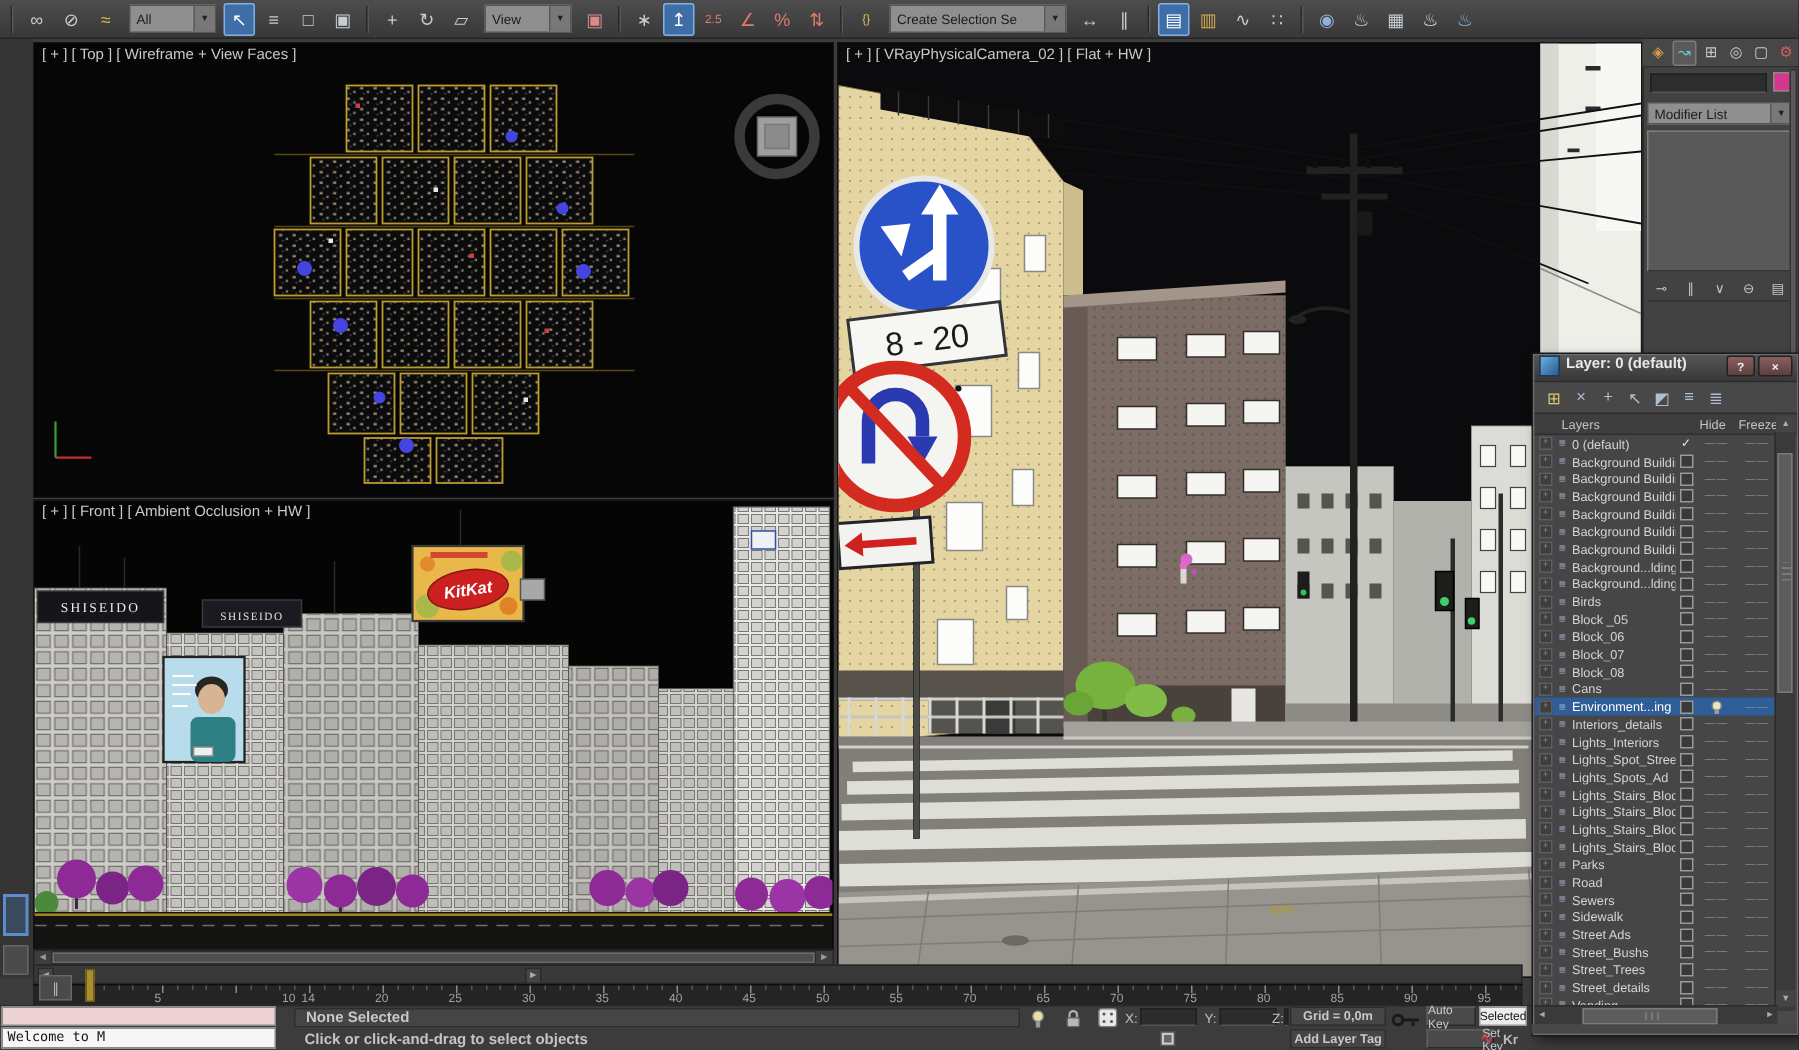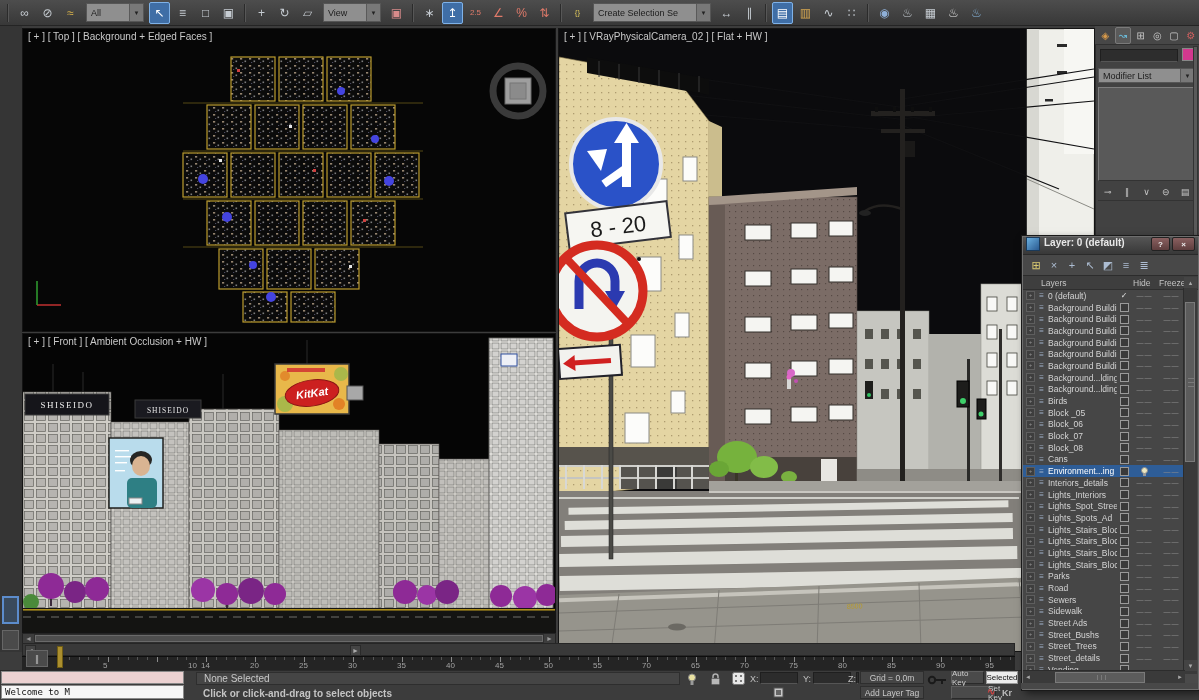--- a/index.html
+++ b/index.html
@@ -42,21 +42,21 @@
   #trackbar .tick{position:absolute;top:0;width:1px;height:3px;background:#565656;}
   #trackbar .tick.maj{height:5px;background:#8a8a8a;}
   #trackbar .tlabel{position:absolute;top:4px;font-size:8px;color:#a2a2a2;}
   #time-handle{position:absolute;left:57px;top:646px;width:6px;height:22px;background:#ab8f2e;
                border:1px solid #6f5c15;z-index:15;box-sizing:border-box;}
   #mce-btn{position:absolute;left:26px;top:650px;width:22px;height:17px;background:#4a4a4a;border:1px solid #666;
            color:#bbb;font-size:9px;display:flex;align-items:center;justify-content:center;box-sizing:border-box;z-index:16;}
 
   
   .statbox{position:absolute;background:#454545;border:1px solid #2e2e2e;color:#c8c8c8;
-           display:flex;align-items:center;box-sizing:border-box;}
+           display:flex;align-items:flex-start;box-sizing:border-box;font-weight:bold;}
   .fld{position:absolute;background:#2c2c2c;border:1px solid #1f1f1f;border-bottom-color:#555;height:12px;box-sizing:border-box;}
   .slabel{position:absolute;font-size:9px;color:#c0c0c0;}
   .kbtn{position:absolute;background:#4a4a4a;border:1px solid #5e5e5e;border-bottom-color:#2a2a2a;border-right-color:#2a2a2a;
         color:#ccc;font-size:8px;display:flex;align-items:center;justify-content:center;box-sizing:border-box;}
   #listener-pink{position:absolute;left:1px;top:671px;width:183px;height:13px;background:#ecd2d2;border:1px solid #8a8a8a;box-sizing:border-box;}
   #listener-white{position:absolute;left:1px;top:685px;width:183px;height:14px;background:#f6f6f6;border:1px solid #8a8a8a;
                   box-sizing:border-box;color:#111;font-family:"DejaVu Sans Mono",monospace;font-size:9px;line-height:12px;padding-left:3px;overflow:hidden;white-space:nowrap;}
 
   
   #cmd-panel{position:absolute;left:1095px;top:26px;width:104px;height:626px;background:#424242;border-left:1px solid #2a2a2a;box-sizing:border-box;}
@@ -164,21 +164,21 @@
       <div class="tb-icon">▦</div>
       <div class="tb-icon" style="color: rgb(224, 224, 224);">♨</div>
       <div class="tb-icon" style="color: rgb(136, 184, 224);">♨</div>
     </div>
 
   <div class="abs" style="left:0;top:26px;width:22px;height:626px;background:#353535;"></div>
   <div class="abs" style="left:2px;top:596px;width:17px;height:28px;background:#3a4a5c;border:2px solid #5c8ccc;box-sizing:border-box;"></div>
   <div class="abs" style="left:2px;top:630px;width:17px;height:20px;background:#4a4a4a;border:1px solid #666;box-sizing:border-box;"></div>
 
   <div class="vp" style="left:22px;top:28px;width:534px;height:304px;">
-    <div class="vp-label">[ + ] [ Top ] [ Background + Edged Faces ]</div>
+    <div class="vp-label">[ + ] [ Top ] [ Wireframe + View Faces ]</div>
     <svg width="532" height="302" viewBox="0 0 532 302">
       <defs>
         <pattern id="pT" width="9" height="7" patternUnits="userSpaceOnUse">
           <rect width="9" height="7" fill="#0b0b0b"></rect>
           <rect x="1" y="1" width="2.2" height="1.6" fill="#b9a48a" opacity="0.8"></rect>
           <rect x="5.5" y="3.5" width="1.6" height="1.6" fill="#7c7c7c"></rect>
           <rect x="3" y="5" width="1.2" height="1" fill="#4a4a60"></rect>
         </pattern>
       </defs>
       <rect width="532" height="302" fill="#060606"></rect>

